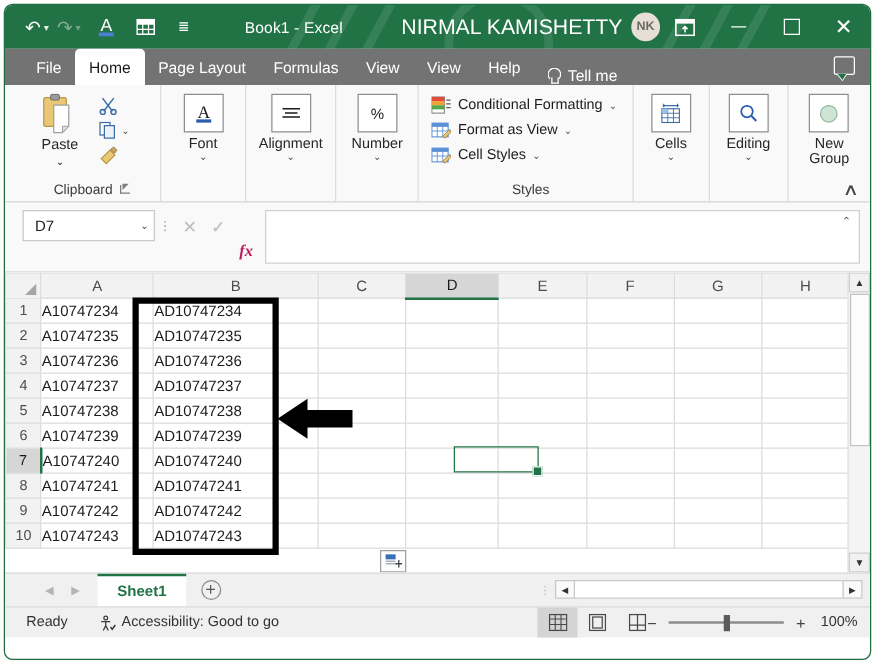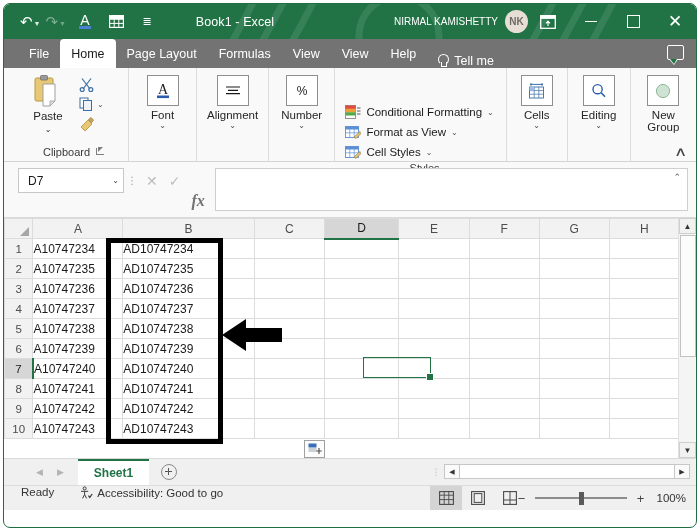--- a/index.html
+++ b/index.html
@@ -72,21 +72,21 @@
     letter-spacing: .1px;
     padding-right: 230px;
     box-sizing: border-box;
     pointer-events: none;
   }
   .account-area {
     position: absolute;
     right: 168px; top: 0; height: 35px;
     display: flex; align-items: center; gap: 7px;
   }
-  .account-name { font-size: 10px; white-space: nowrap; }
+  .account-name { font-size: 17px; white-space: nowrap; }
   .avatar {
     width: 23px; height: 23px; border-radius: 50%;
     background: #e7ded6; color: #6d6a66;
     font-size: 10px; font-weight: 600;
     display: flex; align-items: center; justify-content: center;
   }
   .win-controls {
     position: absolute;
     right: 0; top: 0; height: 35px;
     display: flex; align-items: stretch;
@@ -272,21 +272,21 @@
   .fbar-dots {
     width: 16px; height: 25px;
     display: flex; align-items: center; justify-content: center;
     color: #9b9b9b; font-size: 10px; letter-spacing: 0;
   }
   .fbar-btns {
     display: flex; align-items: center; height: 25px;
     gap: 11px; padding: 0 10px 0 6px;
   }
   .fb-glyph { font-size: 14px; color: #bdbdbd; }
-  .fb-fx { font-size: 16px; color: #737373; font-family: "Liberation Serif", serif; font-style: italic; font-weight: 600; margin-top: 40px;}
+  .fb-fx { font-size: 13px; color: #be185d; font-family: "Liberation Serif", serif; font-style: italic; font-weight: 600; margin-top: 40px;}
   .finput {
     flex: 1; height: 43px;
     background: #fff; border: 1px solid #cfcfcf;
     box-sizing: border-box;
     position: relative;
   }
   .finput-caret {
     position: absolute; right: 6px; top: 3px;
     font-size: 9px; color: #555;
   }
@@ -463,21 +463,21 @@
     background: #ffffff; border: 1px solid #c7c7c7;
     border-left: none; border-right: none;
     box-sizing: border-box;
   }
 
   
   .statusbar {
     height: 24px;
     background: #f0f0f0;
     border-top: 1px solid #dcdcdc;
-    display: flex; align-items: flex-start;
+    display: flex; align-items: center;
     font-size: 11.5px; color: #333;
     position: relative;
   }
   .st-ready { padding-left: 17px; }
   .st-acc {
     display: flex; align-items: center; gap: 5px;
     padding-left: 25px;
   }
   .acc-icon {
     width: 13px; height: 13px; position: relative;
@@ -684,21 +684,21 @@
             </svg>
           </span>
           <span class="lbl">Number</span>
           <span class="dd">⌄</span>
         </div>
       </div>
       <div class="rgroup-label">&nbsp;</div>
     </div>
 
     <div class="rgroup styles-group">
-      <div class="rgroup-body" style="flex-direction:column; padding-top:2px;margin-top:28px;">
+      <div class="rgroup-body" style="flex-direction:column; padding-top:2px;">
         <div class="style-row">
           <span class="style-icon">
             <svg width="16" height="15" viewBox="0 0 16 15">
               <rect x="0.5" y="0.5" width="10" height="13" fill="#fff" stroke="#888" stroke-width="0.9"></rect>
               <rect x="0.5" y="0.5" width="10" height="3.4" fill="#e04b3a"></rect>
               <rect x="0.5" y="3.9" width="10" height="3.3" fill="#f0a03a"></rect>
               <rect x="0.5" y="7.2" width="10" height="3.3" fill="#57a84b"></rect>
               <path d="M12 3h3.5M12 6h3.5M12 9h3.5" stroke="#5b5b5b" stroke-width="1"></path>
             </svg>
           </span>

